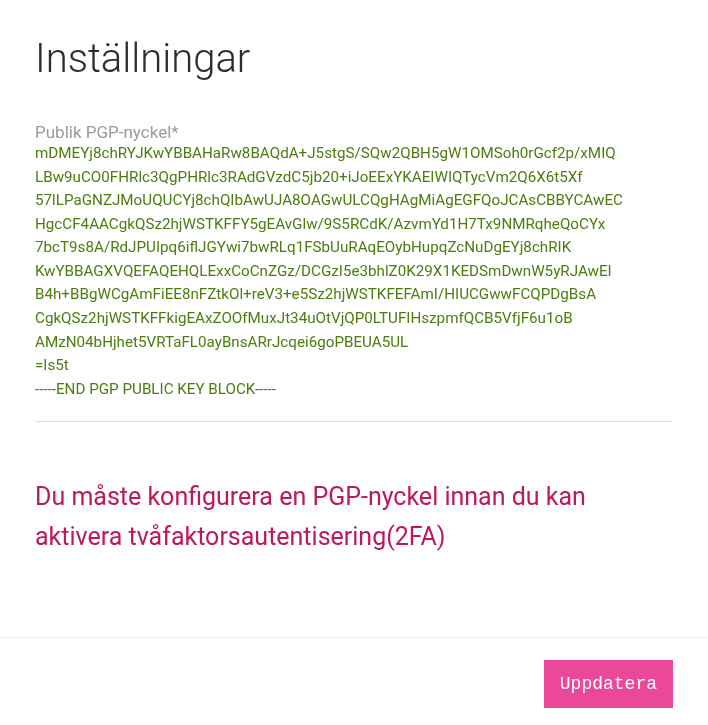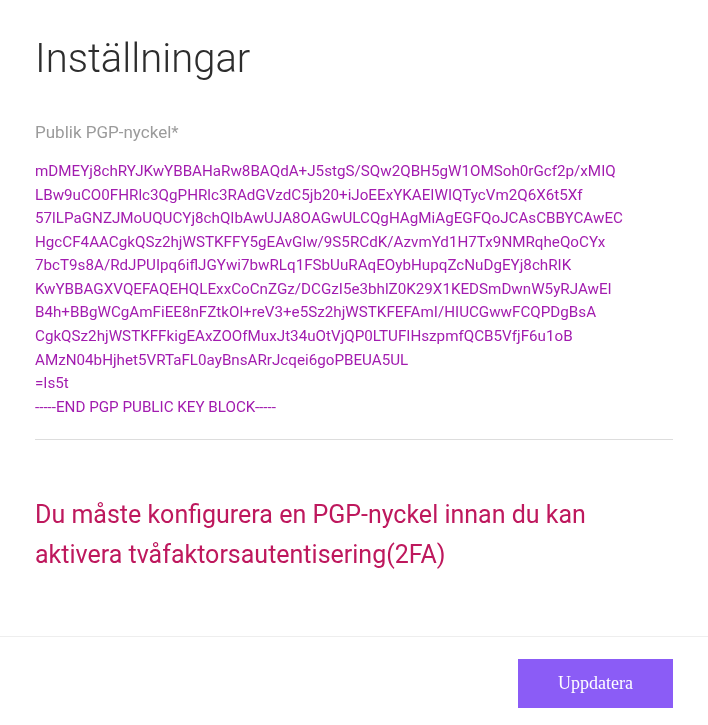--- a/index.html
+++ b/index.html
@@ -19,37 +19,36 @@
     .page-title {
       font-size: 40px;
       font-weight: 300;
       color: #2d2d2d;
       margin-bottom: 40px;
     }
     .field-label {
       font-size: 17px;
       color: #9b9b9b;
       font-weight: 400;
-      margin-bottom: 18px;
       display: block;
     }
     .textarea-wrapper {
       position: relative;
       border-bottom: 1px solid #ddd;
       margin-bottom: 55px;
     }
     .pgp-textarea {
       width: 100%;
       height: 275px;
       border: none;
       resize: none;
       font-family: -apple-system, BlinkMacSystemFont, "Segoe UI", Roboto, Arial, sans-serif;
       font-size: 15.2px;
       line-height: 1.55;
-      color: #a21caf;
+      color: #4d7c0f;
       padding: 0 20px 8px 0;
       overflow-y: scroll;
       outline: none;
       background: transparent;
       word-break: break-all;
     }
     .pgp-textarea::-webkit-scrollbar {
       width: 17px;
     }
     .pgp-textarea::-webkit-scrollbar-track {
@@ -86,28 +85,28 @@
       position: absolute;
       left: 0;
       right: 0;
       bottom: 17px;
       border-top: 1px solid #eee;
       padding: 22px 35px 0 35px;
       display: flex;
       justify-content: flex-end;
     }
     .update-btn {
-      background: #8b5cf6;
+      background: #ec4899;
       color: #fff;
       border: none;
-      padding: 14px 40px;
+      padding: 14px 16px;
       font-size: 18px;
       font-weight: 400;
       cursor: pointer;
-      font-family: Liberation Serif, serif;
+      font-family: Liberation Mono, monospace;
     }
   </style>
 </head>
 <body>
 
 <h1 class="page-title">Inställningar</h1>
 
 <label class="field-label">Publik PGP-nyckel*</label>
 
 <div class="textarea-wrapper">

